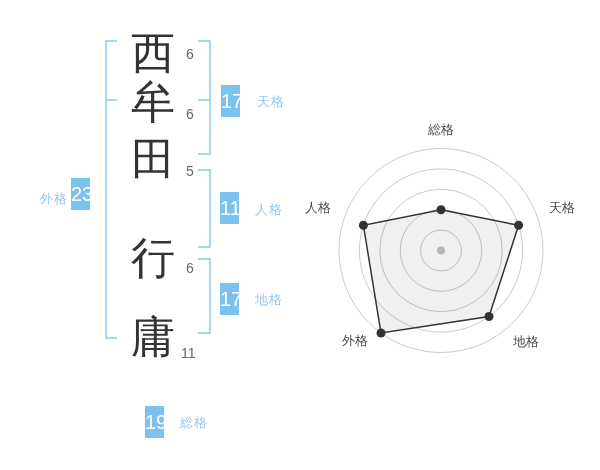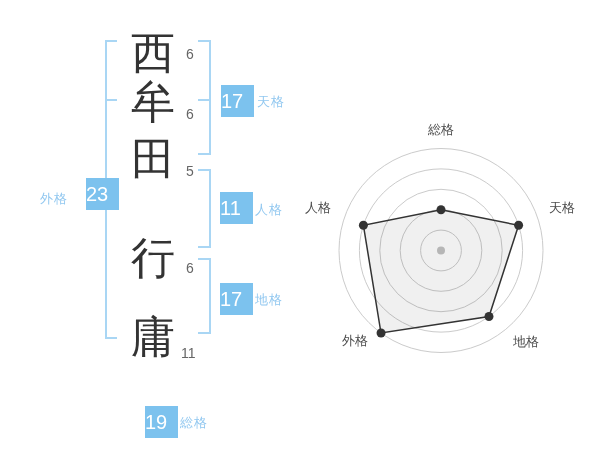--- a/index.html
+++ b/index.html
@@ -11,22 +11,22 @@
          font-size:44px;line-height:1.05;color:#333;
          font-family:"Liberation Sans","DejaVu Sans",sans-serif;}
   .strokes{position:absolute;font-size:14px;color:#666;}
 
   
   .br{position:absolute;background:#a9d6f4;}
   .br.v{width:2px;}
   .br.h{height:2px;}
 
   
-  .badge{position:absolute;width:33px;height:32px;background:#7cc2ee;color:#fff;
-         font-size:20px;line-height:32px;}
+  .badge{position:absolute;width:19px;height:32px;background:#7cc2ee;color:#fff;
+         font-size:20px;line-height:32px;text-align:center;}
   .kaku-label{position:absolute;font-size:13px;color:#92c8f0;letter-spacing:1px;}
 
   
   .radar-wrap{position:absolute;left:303px;top:112px;width:280px;height:270px;}
 </style>
 </head>
 <body>
 
 <div class="stage">
 
@@ -63,21 +63,21 @@
   <div class="badge" style="left:221px;top:85px">17</div>
   <div class="kaku-label" style="left:257px;top:93px">天格</div>
 
   <div class="badge" style="left:220px;top:192px">11</div>
   <div class="kaku-label" style="left:255px;top:201px">人格</div>
 
   <div class="badge" style="left:220px;top:283px">17</div>
   <div class="kaku-label" style="left:255px;top:291px">地格</div>
 
   <div class="kaku-label" style="left:40px;top:190px">外格</div>
-  <div class="badge" style="left:86px;top:178px">23</div>
+  <div class="badge" style="left:71px;top:178px">23</div>
 
   <div class="badge" style="left:145px;top:406px">19</div>
   <div class="kaku-label" style="left:180px;top:414px">総格</div>
 
   <div class="radar-wrap">
     <svg id="radar-svg" width="280" height="270" viewBox="0 0 280 270">
         <circle cx="138" cy="138.5" r="20.4" fill="none" stroke="#cbcbcb" stroke-width="1"></circle>
         <circle cx="138" cy="138.5" r="40.8" fill="none" stroke="#cbcbcb" stroke-width="1"></circle>
         <circle cx="138" cy="138.5" r="61.2" fill="none" stroke="#cbcbcb" stroke-width="1"></circle>
         <circle cx="138" cy="138.5" r="81.6" fill="none" stroke="#cbcbcb" stroke-width="1"></circle>

